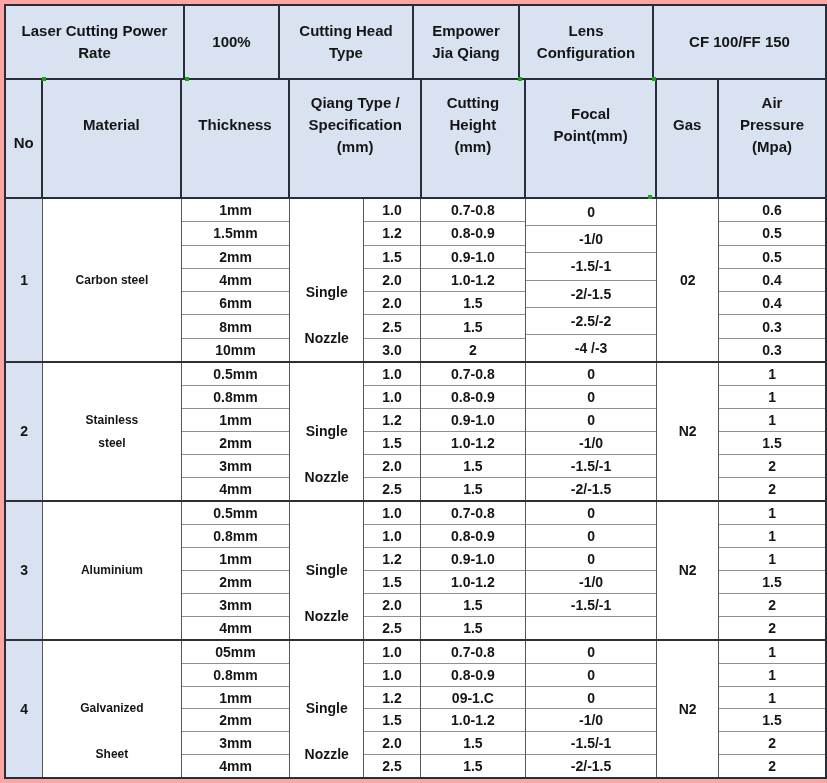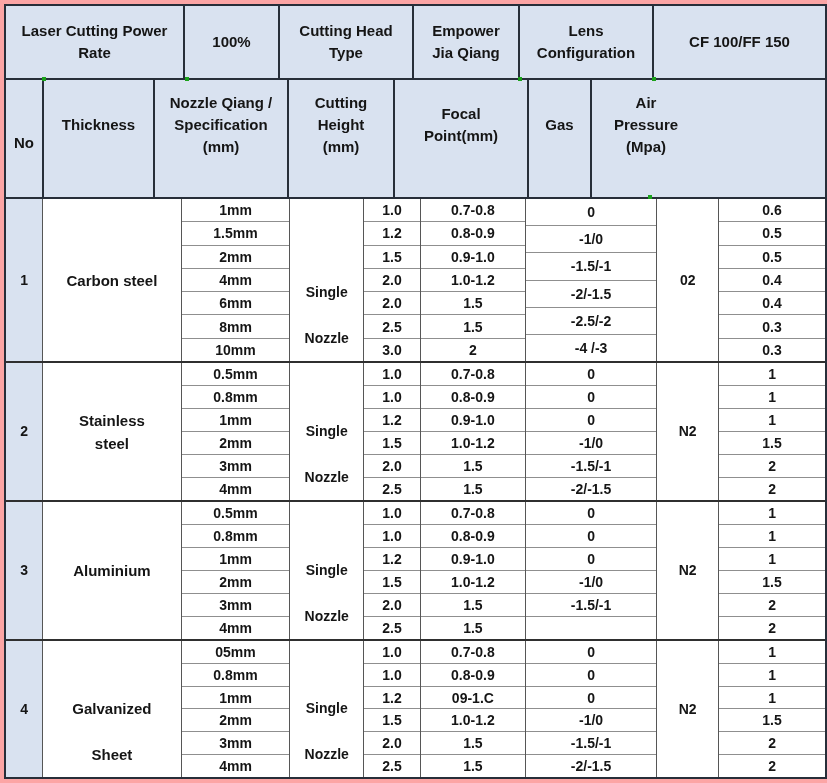--- a/index.html
+++ b/index.html
@@ -26,21 +26,21 @@
   .sec.first{border-top:none;}
   .s7{height:162px}.s6{height:139px}.s6b{height:138px}
   .cell{box-sizing:border-box;border-right:1px solid #565656;display:flex;align-items:center;
         justify-content:center;text-align:center;font-size:14px;white-space:pre-line;line-height:23px;}
   .col{box-sizing:border-box;border-right:1px solid #565656;display:flex;flex-direction:column;}
   .col .r{flex:1;display:flex;align-items:center;justify-content:center;text-align:center;
           box-sizing:border-box;border-bottom:1px solid #8f8f8f;font-size:14px;}
   .col .r:last-child{border-bottom:none;}
   .noR{border-right:none !important;}
   .no-cell{background:#d9e2f0;}
-  .mat-cell{font-size:15px;}
+  .mat-cell{font-size:12px;}
   .anchor-bottom{align-items:flex-end;padding-bottom:11px;}
   
   .gdot{position:absolute;width:4px;height:4px;background:#1aa11a;}
 </style>
 </head>
 <body>
 
 <div class="page">
   <div class="tbl">
 
@@ -52,22 +52,23 @@
 Type</div>
       <div class="hc a4">Empower
 Jia Qiang</div>
       <div class="hc a5">Lens
 Configuration</div>
       <div class="hc a6">CF 100/FF 150</div>
     </div>
 
     <div class="hr2">
       <div class="hc no w1">No</div>
+      <div class="hc w2">Material</div>
       <div class="hc w3">Thickness</div>
-      <div class="hc w4">Nozzle Qiang /
+      <div class="hc w4">Qiang Type /
 Specification
 (mm)</div>
       <div class="hc w5">Cutting
 Height
 (mm)</div>
       <div class="hc w6">Focal
 Point(mm)</div>
       <div class="hc w7">Gas</div>
       <div class="hc w8">Air
 Pressure

